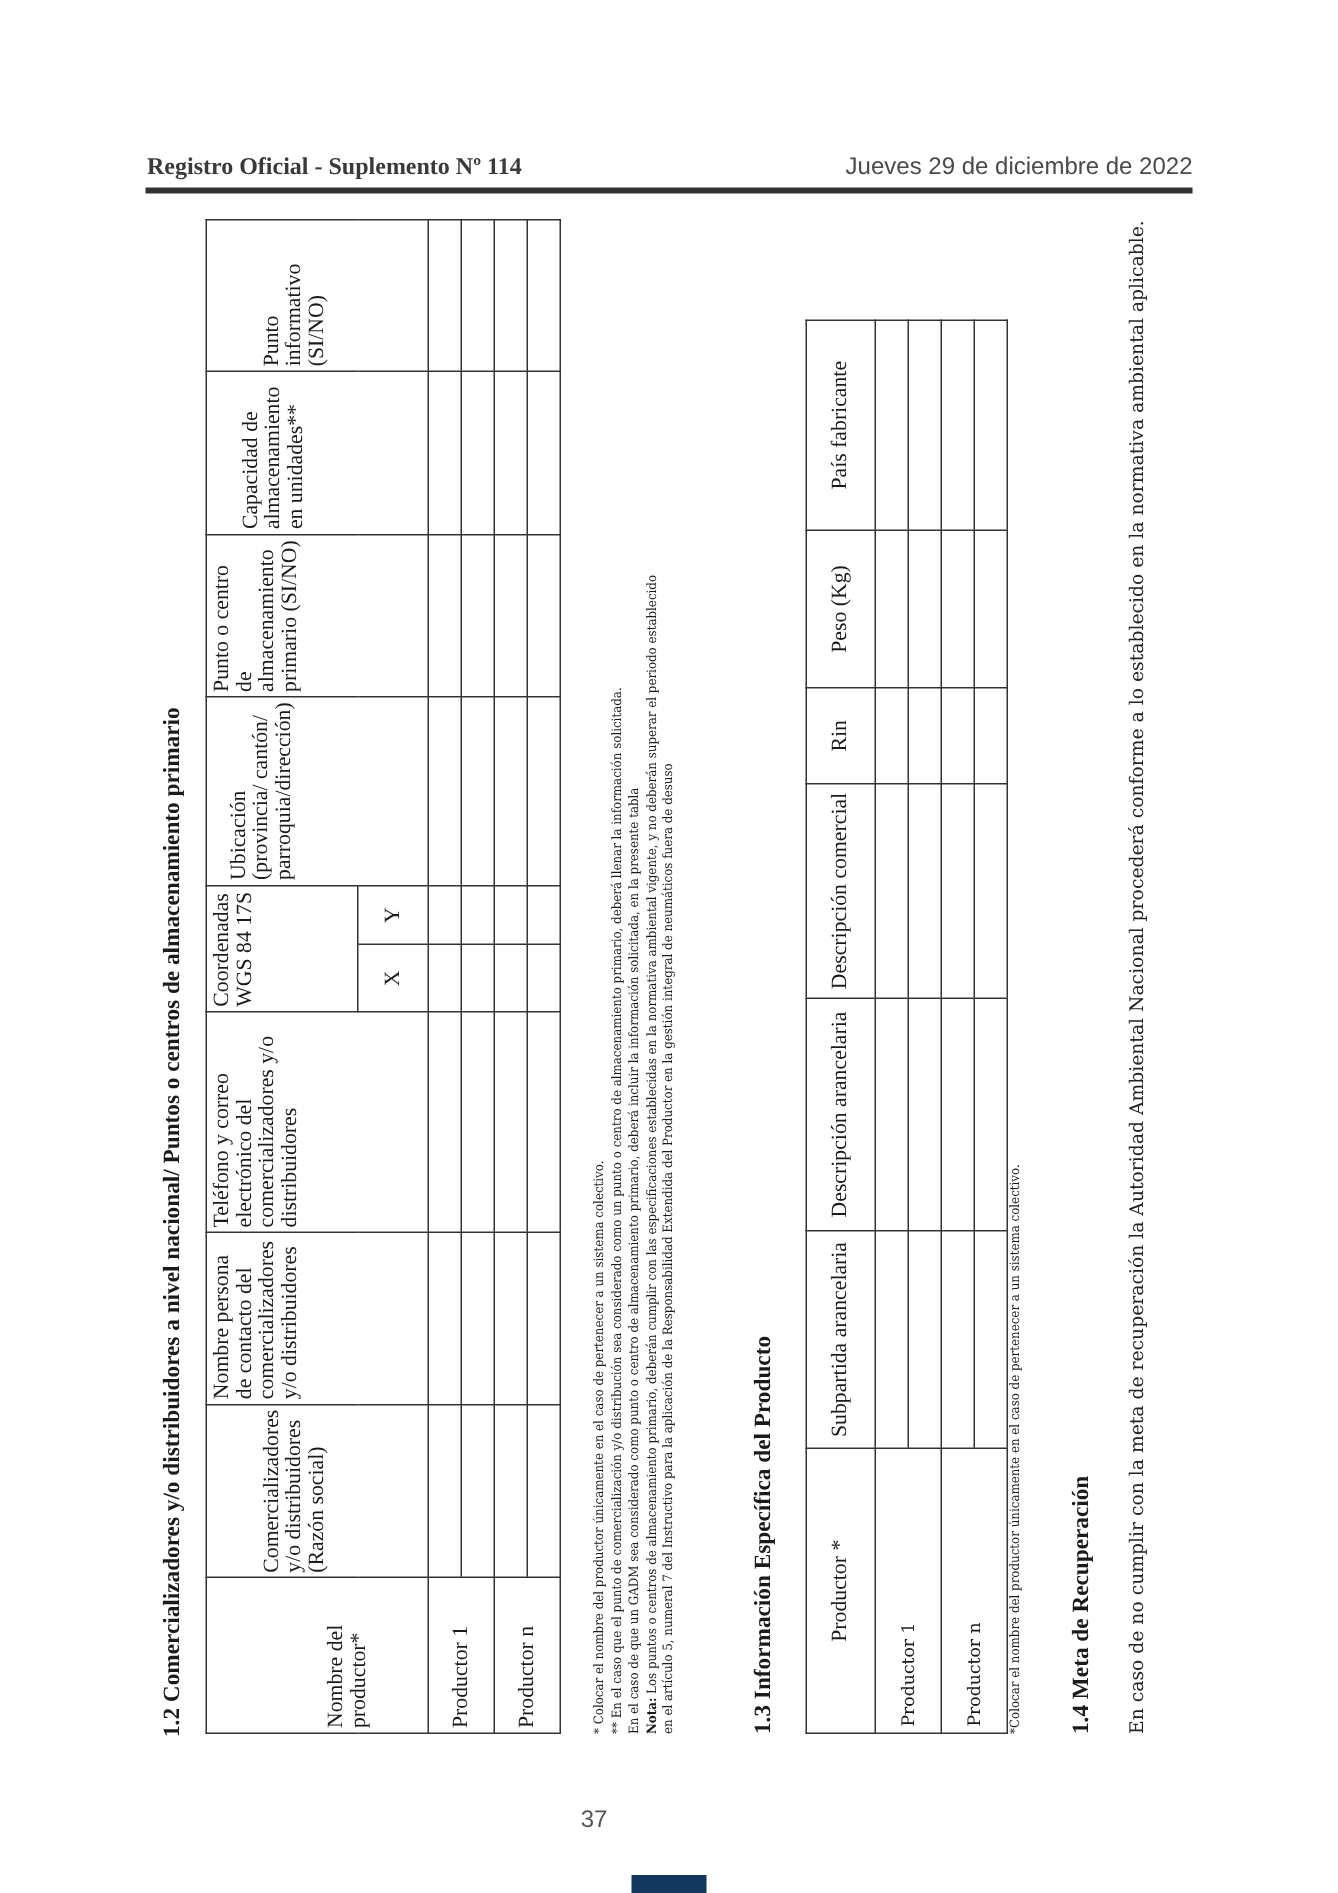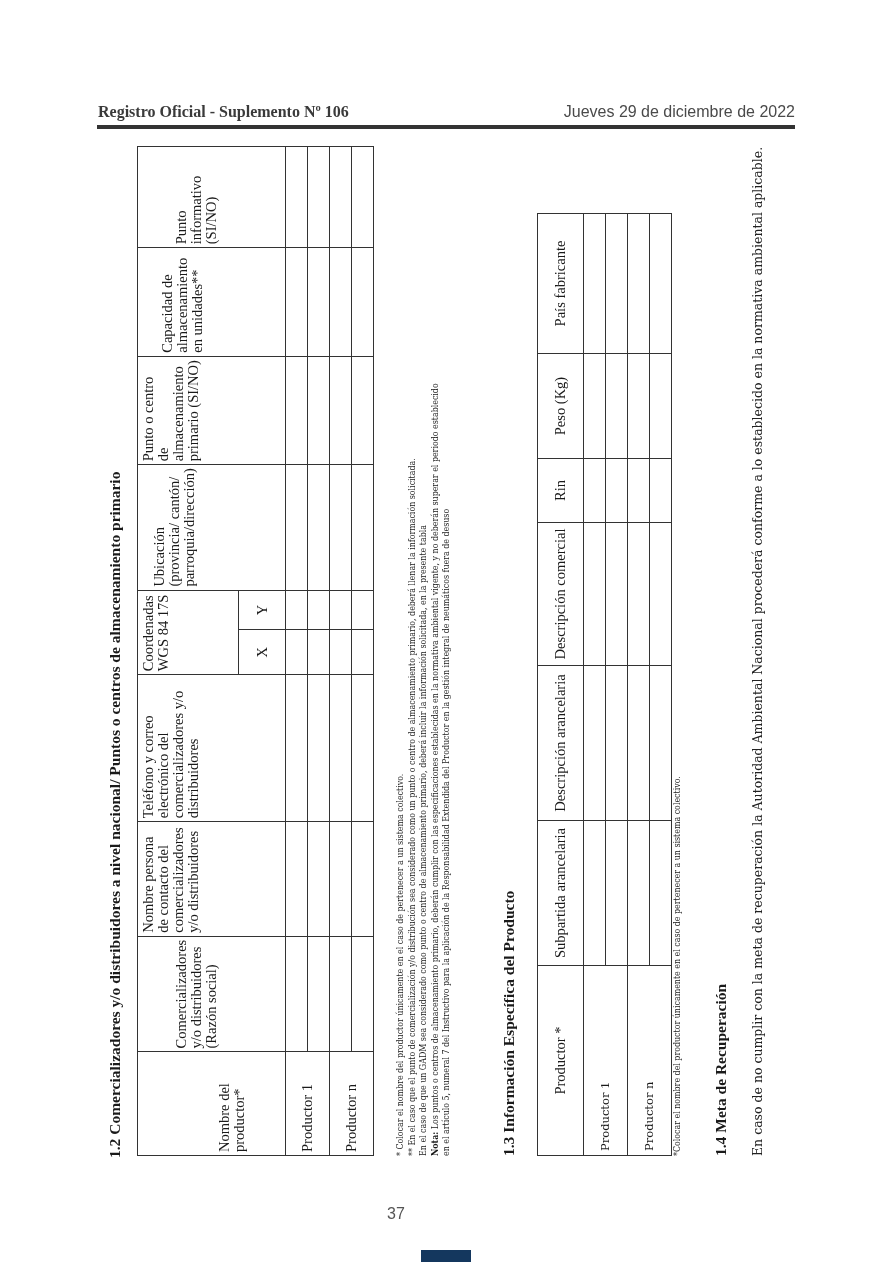--- a/index.html
+++ b/index.html
@@ -27,21 +27,21 @@
   .t2 td { border:1px solid #333; font-size:14.5px; line-height:15px; color:#1a1a1a; font-family:"Liberation Serif", serif; }
   .t2 td.h { text-align:center; vertical-align:middle; height:46px; padding:0 4px; }
   .t2 tr.dr td { height:22px; }
   .t2 td.prod { font-family:"DejaVu Serif", serif; font-size:11.5px; padding-left:4px; font-weight:normal; }
   .note2 { position:absolute; left:10px; top:572px; font-family:"DejaVu Serif", serif; font-size:8.6px; white-space:nowrap; transform:scaleX(0.92); transform-origin:0 0; }
   .para { position:absolute; left:10px; top:648px; width:1010px; font-family:"DejaVu Serif", serif; font-size:12.5px; line-height:19px; color:#222; text-align:justify; }
 </style>
 </head>
 <body>
 
-<div class="hdr-left">Registro Oficial - Suplemento Nº 106</div>
+<div class="hdr-left">Registro Oficial - Suplemento Nº 114</div>
 <div class="hdr-right">Jueves 29 de diciembre de 2022</div>
 <div class="hdr-rule"></div>
 
 <div class="land">
 
   <div class="sec-title" style="left:8px; top:6px;">1.2 Comercializadores y/o distribuidores a nivel nacional/ Puntos o centros de almacenamiento primario</div>
 
   <table class="t1">
     <colgroup>
       <col style="width:111px">

